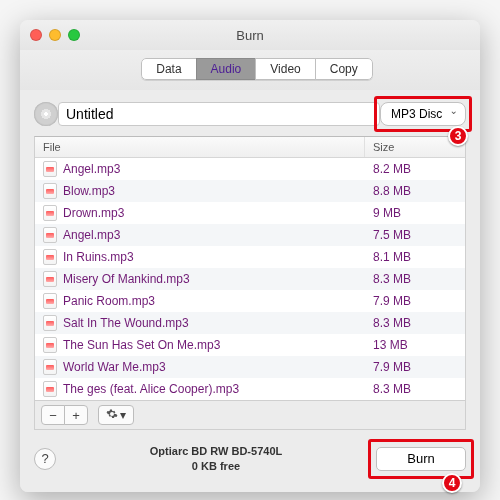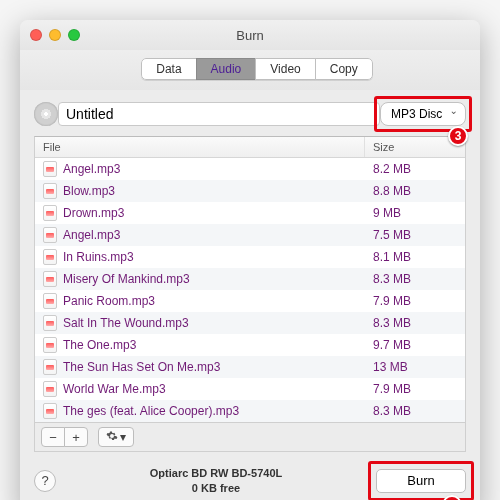--- a/index.html
+++ b/index.html
@@ -157,27 +157,20 @@
           <div class="row">
             <div class="cell file">
               <div class="file-ico"></div>
               <span>Salt In The Wound.mp3</span>
             </div>
             <div class="cell size">8.3 MB</div>
           </div>
           <div class="row">
             <div class="cell file">
               <div class="file-ico"></div>
-              <span>The One.mp3</span>
-            </div>
-            <div class="cell size">9.7 MB</div>
-          </div>
-          <div class="row">
-            <div class="cell file">
-              <div class="file-ico"></div>
               <span>The Sun Has Set On Me.mp3</span>
             </div>
             <div class="cell size">13 MB</div>
           </div>
           <div class="row">
             <div class="cell file">
               <div class="file-ico"></div>
               <span>World War Me.mp3</span>
             </div>
             <div class="cell size">7.9 MB</div>

